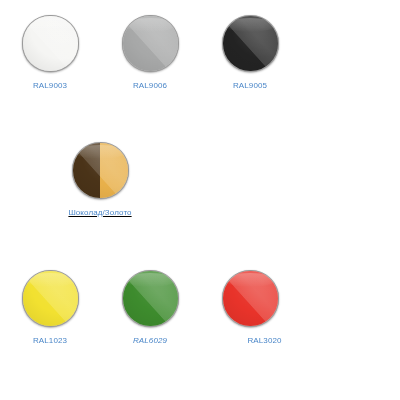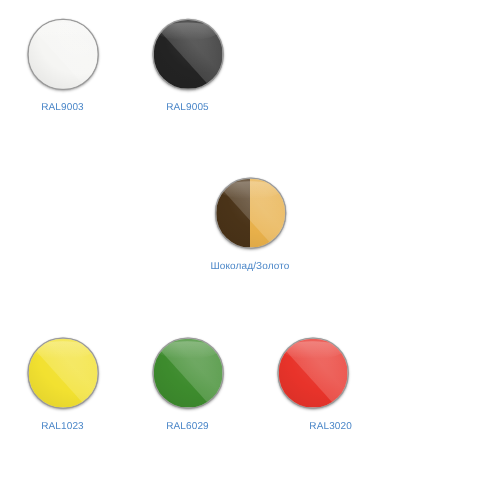--- a/index.html
+++ b/index.html
@@ -32,22 +32,22 @@
 
   .swatch-cell {
     width: 100px;
     display: flex;
     flex-direction: column;
     align-items: center;
   }
 
   
   .swatch-row.offset {
-    padding-left: 100px;
     box-sizing: border-box;
+    text-decoration: underline;
   }
   .swatch-row.offset .swatch-cell {
     width: 200px;
   }
 
   .chip {
     position: relative;
     width: 57px;
     height: 57px;
     border-radius: 28px / 28px;
@@ -131,20 +131,29 @@
         <div class="chip" style="border-color: rgb(154, 154, 154);">
           <div class="fill" style="background: rgb(245, 245, 243);"></div>
           <div class="vignette"></div>
           <div class="gloss"></div>
           <div class="sheen"></div>
         </div>
         <div class="chip-label" style="color: rgb(74, 134, 200);">RAL9003</div>
       </div>
       <div class="swatch-cell">
         <div class="chip" style="border-color: rgb(154, 154, 154);">
+          <div class="fill" style="background: rgb(167, 168, 168);"></div>
+          <div class="vignette"></div>
+          <div class="gloss"></div>
+          <div class="sheen"></div>
+        </div>
+        <div class="chip-label" style="color: rgb(74, 134, 200);">RAL9006</div>
+      </div>
+      <div class="swatch-cell">
+        <div class="chip" style="border-color: rgb(154, 154, 154);">
           <div class="fill" style="background: rgb(35, 35, 35);"></div>
           <div class="vignette"></div>
           <div class="gloss"></div>
           <div class="sheen"></div>
         </div>
         <div class="chip-label" style="color: rgb(74, 134, 200); text-align: center;">RAL9005</div>
       </div>
     </div>
     <div class="swatch-row offset" style="top: 142px;">
       <div class="swatch-cell">
@@ -168,21 +177,21 @@
         </div>
         <div class="chip-label" style="color: rgb(74, 134, 200);">RAL1023</div>
       </div>
       <div class="swatch-cell">
         <div class="chip" style="border-color: rgb(154, 154, 154);">
           <div class="fill" style="background: rgb(61, 139, 45);"></div>
           <div class="vignette"></div>
           <div class="gloss"></div>
           <div class="sheen"></div>
         </div>
-        <div class="chip-label" style="color: rgb(74, 134, 200);">RAL6029</div>
+        <div class="chip-label" style="color: rgb(74, 134, 200); font-style: italic;">RAL6029</div>
       </div>
       <div class="swatch-cell">
         <div class="chip" style="border-color: rgb(154, 154, 154);">
           <div class="fill" style="background: rgb(232, 51, 42);"></div>
           <div class="vignette"></div>
           <div class="gloss"></div>
           <div class="sheen"></div>
         </div>
         <div class="chip-label" style="color: rgb(74, 134, 200); margin-left: 29px;">RAL3020</div>
       </div>

